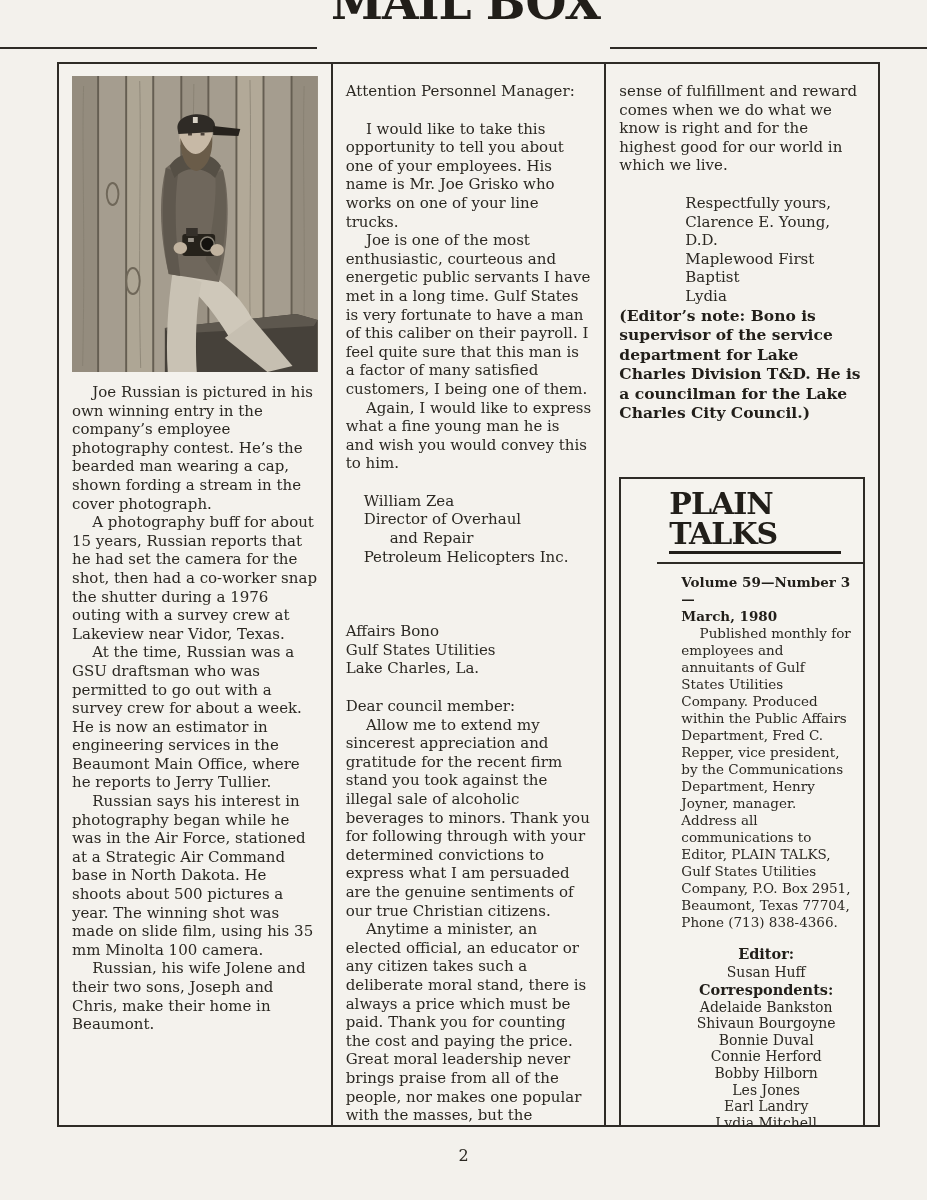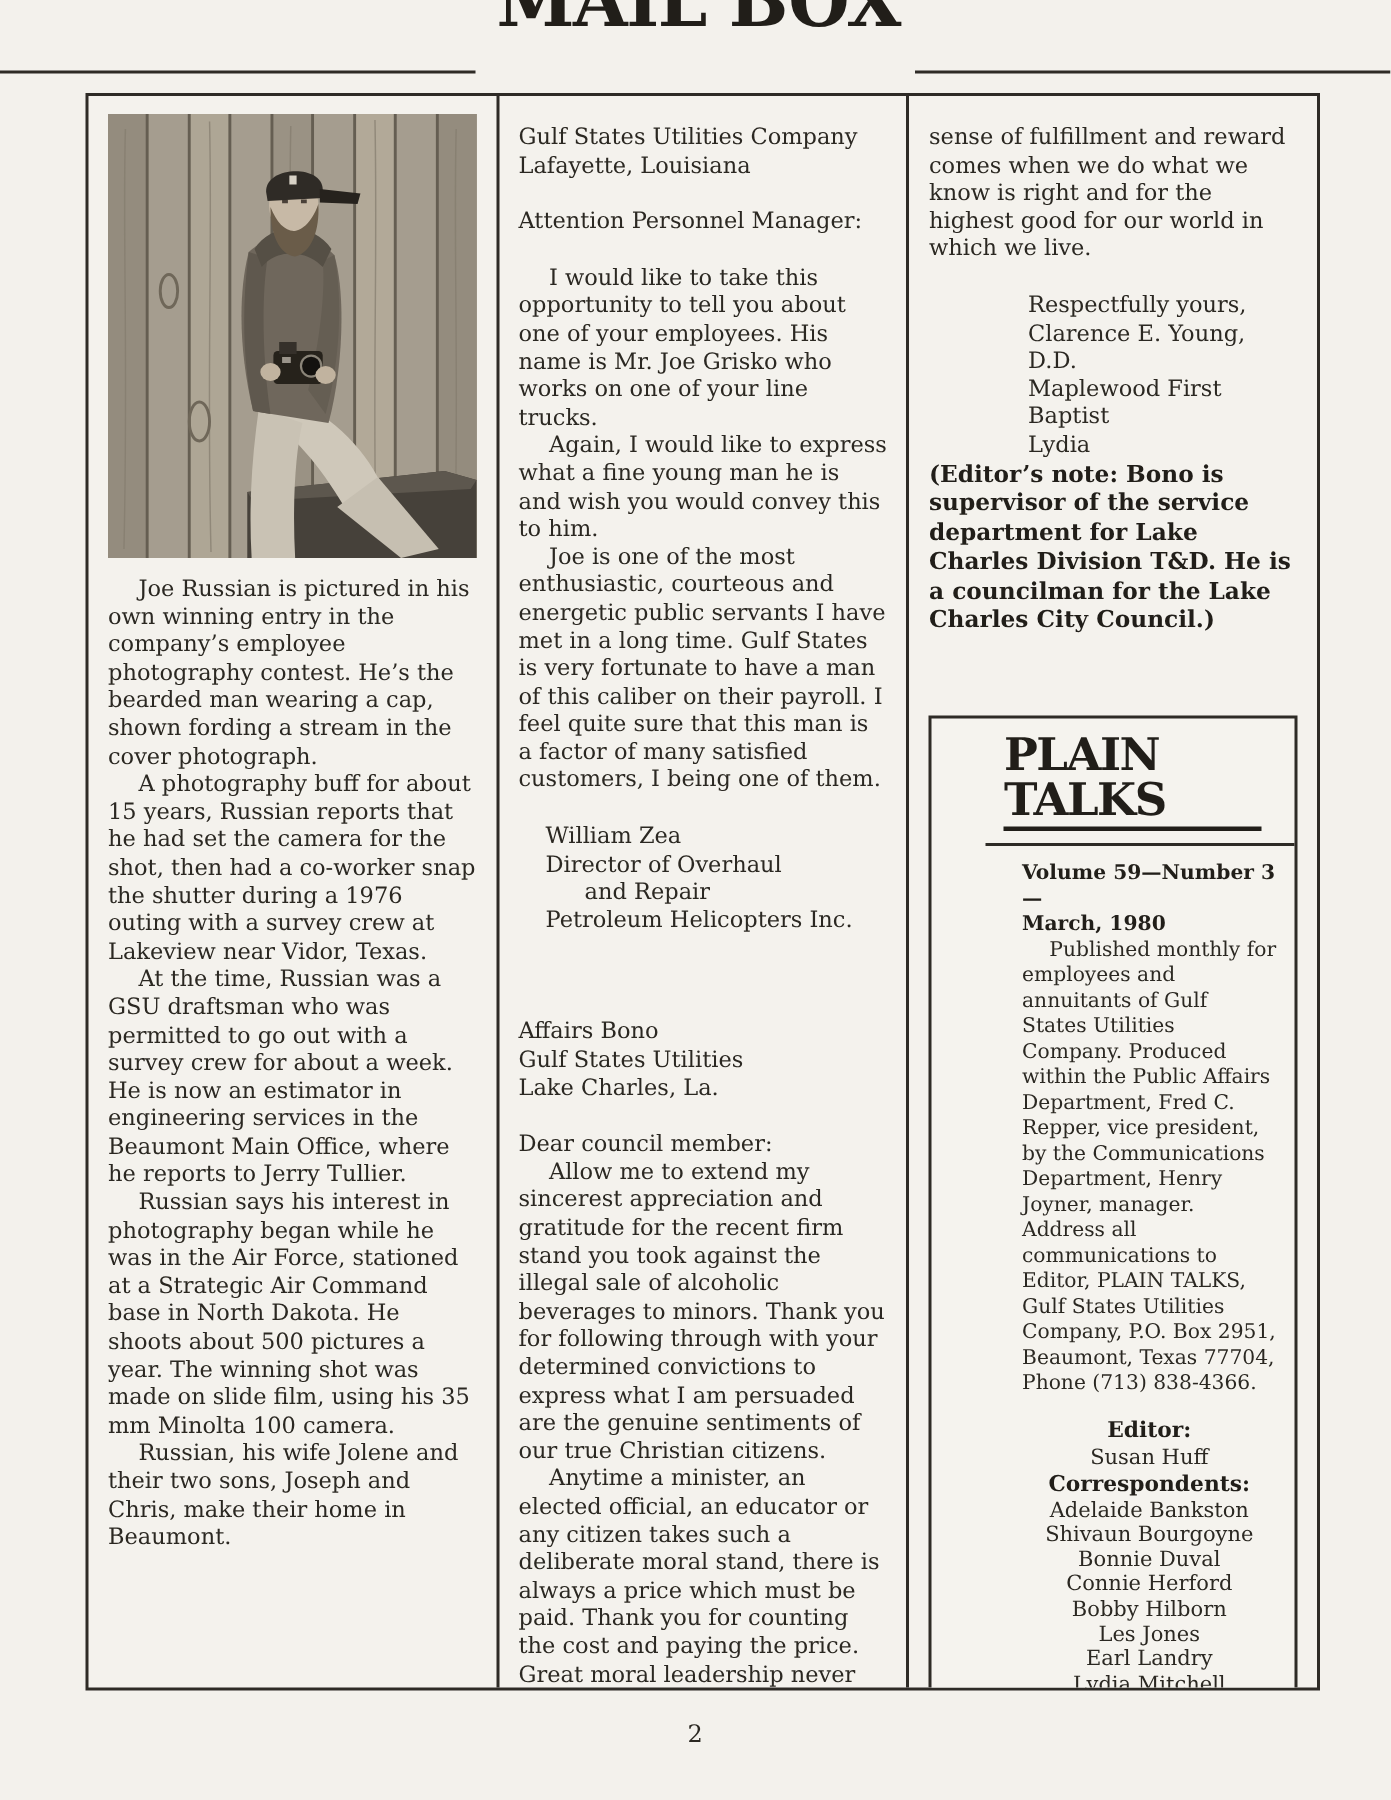--- a/index.html
+++ b/index.html
@@ -130,29 +130,25 @@
     </div>
 
     <p>Joe Russian is pictured in his own winning entry in the company’s employee photography contest. He’s the bearded man wearing a cap, shown fording a stream in the cover photograph.</p>
     <p>A photography buff for about 15 years, Russian reports that he had set the camera for the shot, then had a co-worker snap the shutter during a 1976 outing with a survey crew at Lakeview near Vidor, Texas.</p>
     <p>At the time, Russian was a GSU draftsman who was permitted to go out with a survey crew for about a week. He is now an estimator in engineering services in the Beaumont Main Office, where he reports to Jerry Tullier.</p>
     <p>Russian says his interest in photography began while he was in the Air Force, stationed at a Strategic Air Command base in North Dakota. He shoots about 500 pictures a year. The winning shot was made on slide film, using his 35 mm Minolta 100 camera.</p>
     <p>Russian, his wife Jolene and their two sons, Joseph and Chris, make their home in Beaumont.</p>
   </section>
 
   <section class="col" style="padding-top:18px;">
-    <div class="block">
-      <div>Gulf States Utilities Company</div>
-      <div>Lafayette, Louisiana</div>
-    </div>
     <div class="salutation">Attention Personnel Manager:</div>
 
     <p>I would like to take this opportunity to tell you about one of your employees. His name is Mr. Joe Grisko who works on one of your line trucks.</p>
+    <p>Joe is one of the most enthusiastic, courteous and energetic public servants I have met in a long time. Gulf States is very fortunate to have a man of this caliber on their payroll. I feel quite sure that this man is a factor of many satisfied customers, I being one of them.</p>
     <p>Again, I would like to express what a fine young man he is and wish you would convey this to him.</p>
-    <p>Joe is one of the most enthusiastic, courteous and energetic public servants I have met in a long time. Gulf States is very fortunate to have a man of this caliber on their payroll. I feel quite sure that this man is a factor of many satisfied customers, I being one of them.</p>
 
     <div class="sig">
       <div>William Zea</div>
       <div>Director of Overhaul</div>
       <div class="indent2">and Repair</div>
       <div>Petroleum Helicopters Inc.</div>
     </div>
 
     <div class="block addr2">
       <div>Affairs Bono</div>

